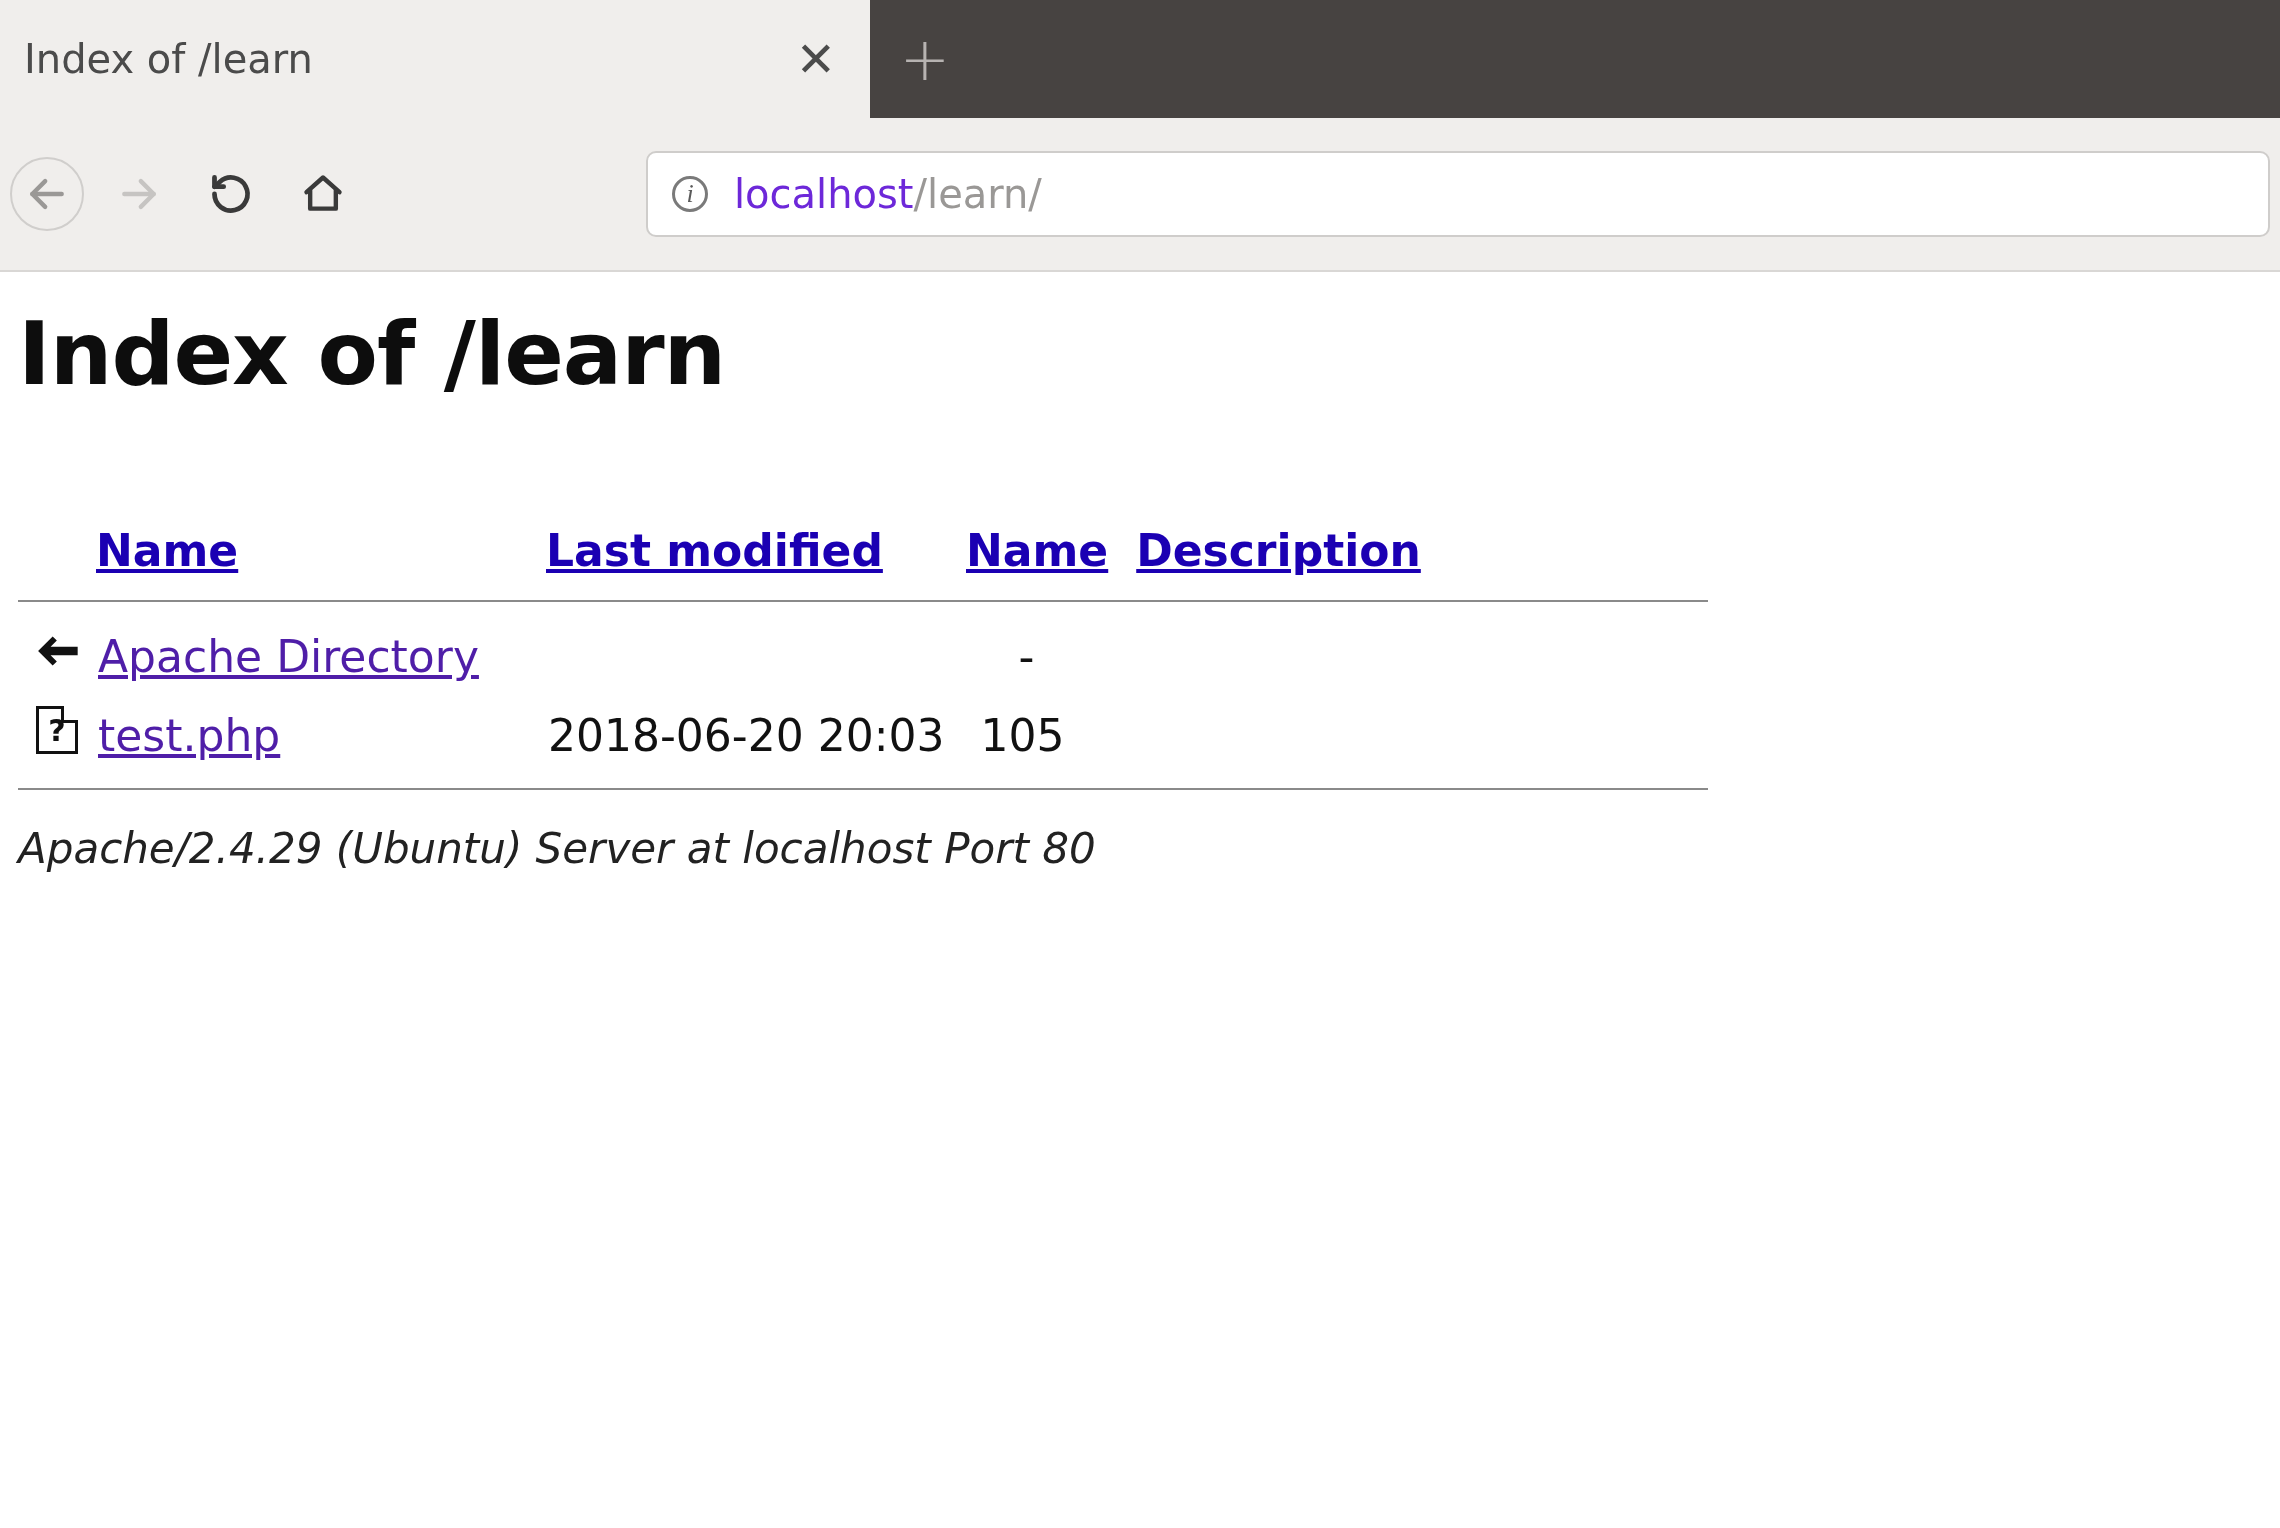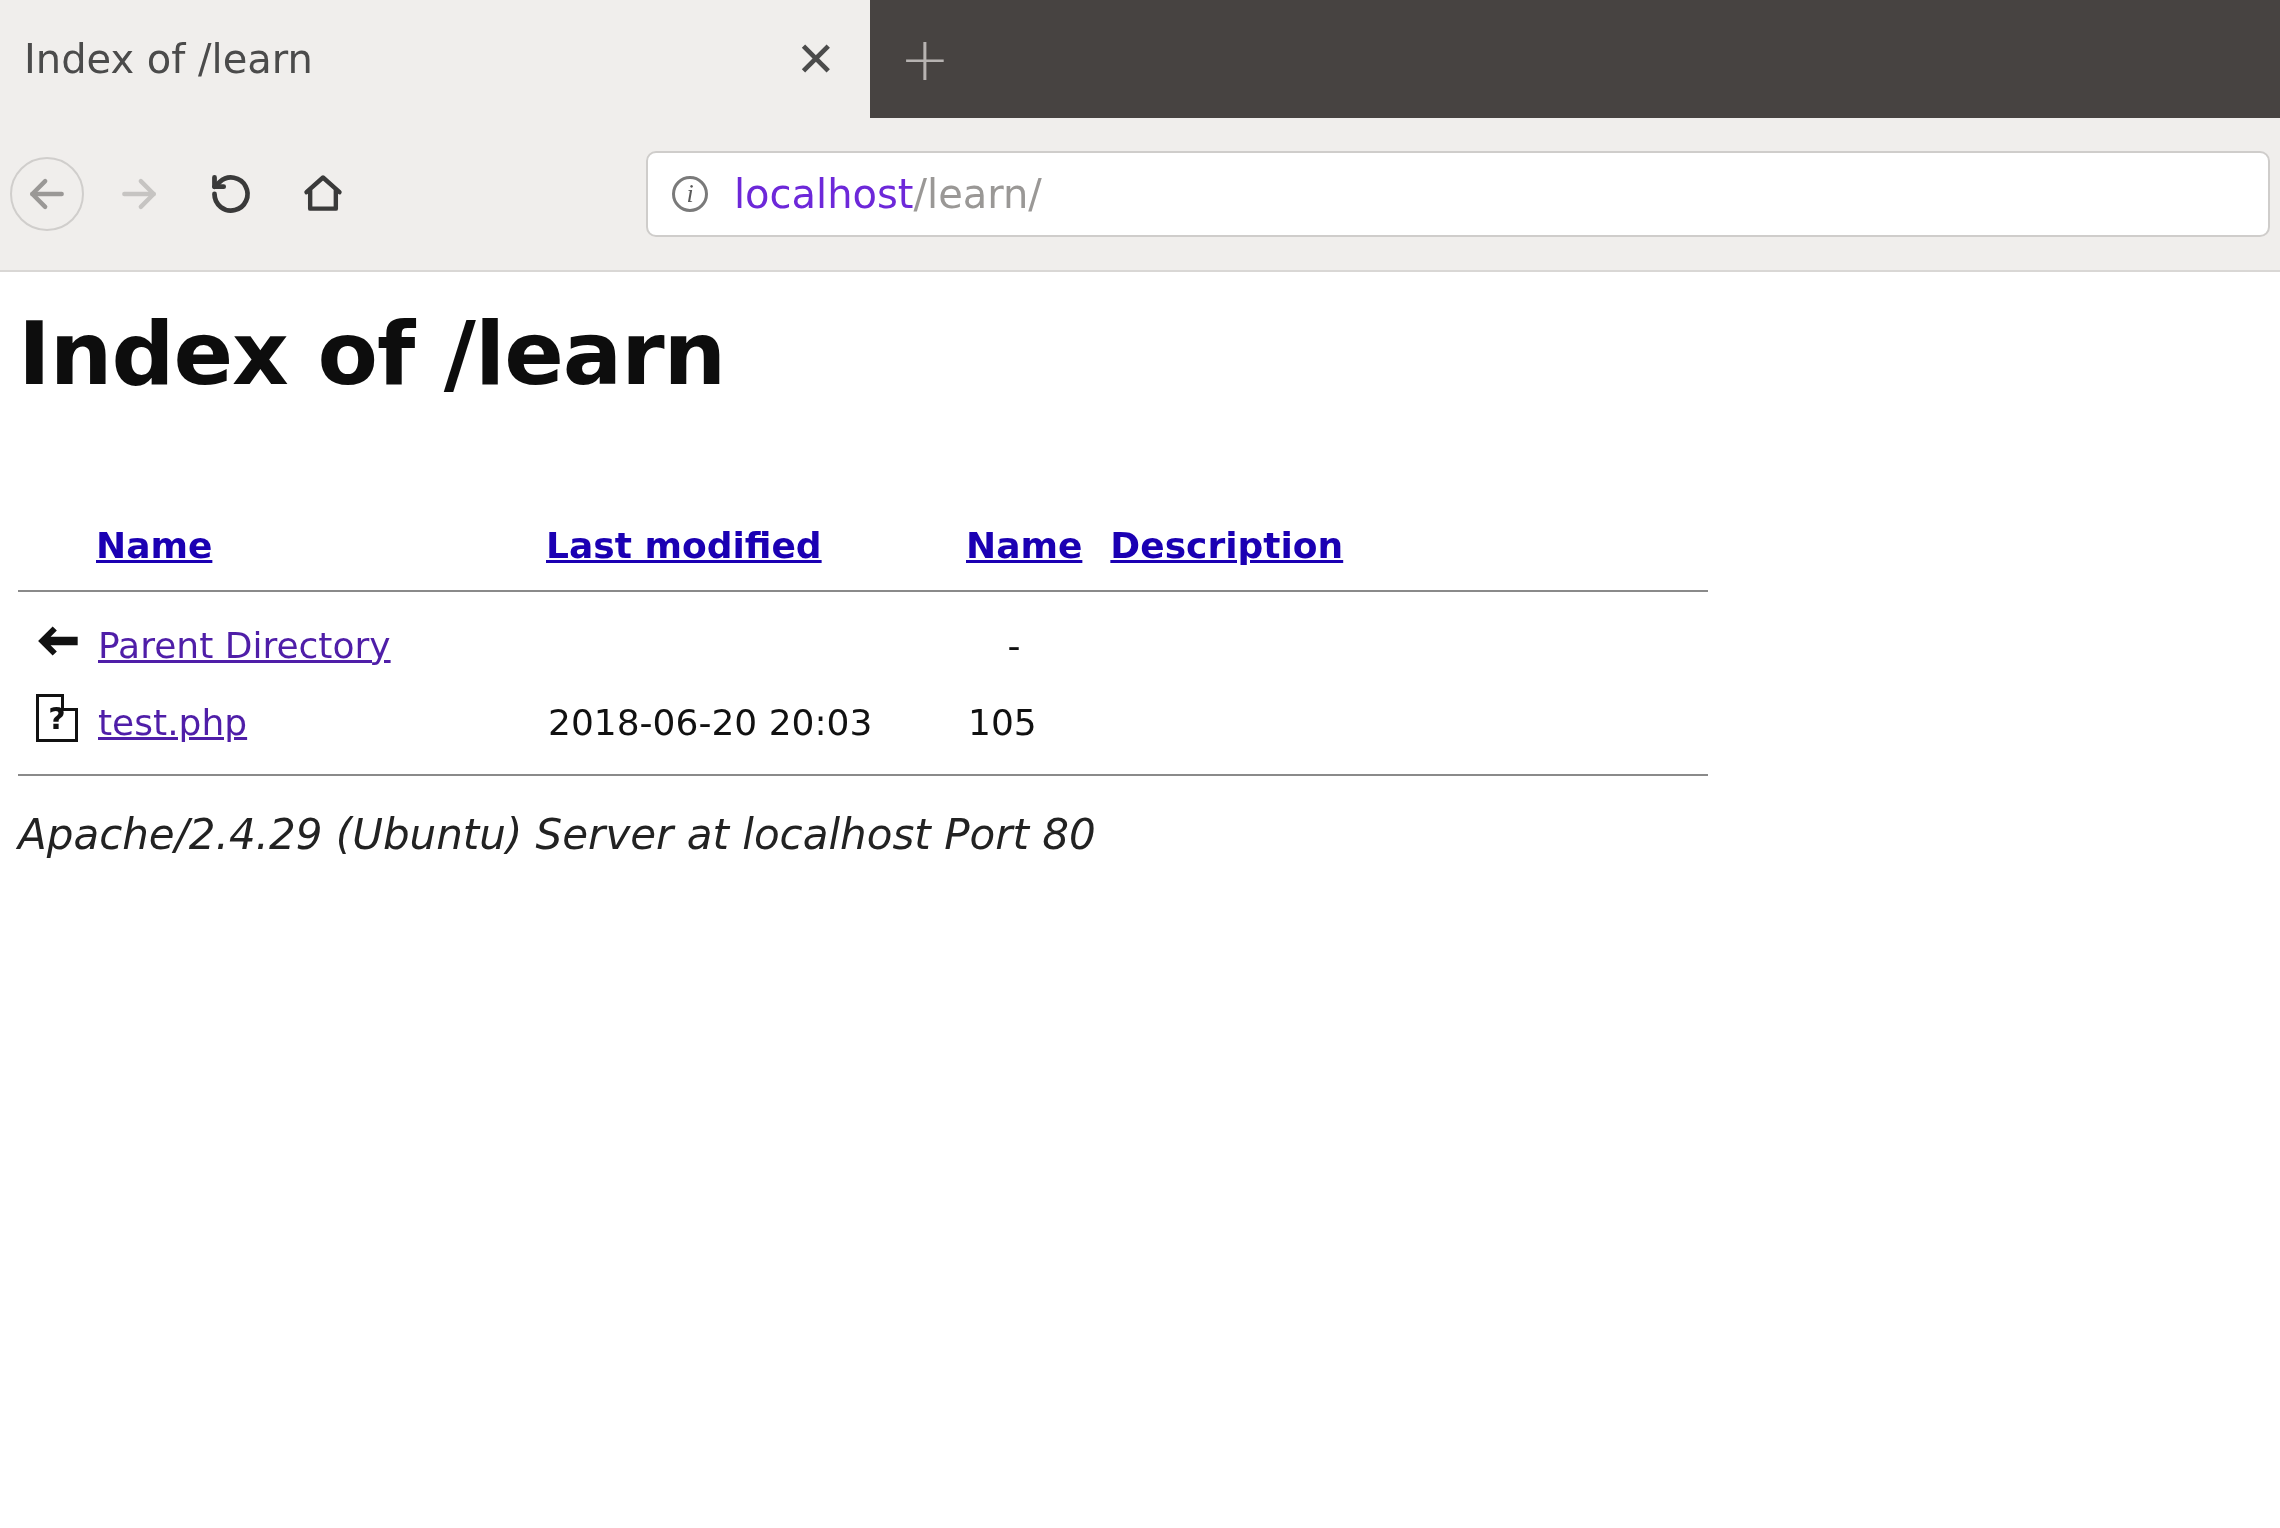--- a/index.html
+++ b/index.html
@@ -101,21 +101,21 @@
   }
   h1.page-title {
     font-size: 88px;
     font-weight: 800;
     margin: 12px 0 110px 0;
     letter-spacing: -1px;
     color: #0d0d0d;
   }
 
   .autoindex {
-    font-size: 36px;
+    font-size: 44px;
     color: #111;
   }
   .autoindex table {
     border-collapse: collapse;
   }
   .autoindex th, .autoindex td {
     padding: 10px 18px;
     text-align: left;
     vertical-align: middle;
     white-space: nowrap;
@@ -245,21 +245,21 @@
 
       <tbody>
           <tr>
         <td class="col-icon">
           <span class="file-icon back">
             <svg viewBox="0 0 24 24">
                   <path d="M20 10H7l3-3-2-2-7 7 7 7 2-2-3-3h13z" fill="#111"></path>
                 </svg>
           </span>
         </td>
-        <td class="col-name"><a class="link" href="#">Parent Directory</a></td>
+        <td class="col-name"><a class="link" href="#">Apache Directory</a></td>
         <td class="col-mod"></td>
         <td class="col-size" style="text-align:center;">-</td>
         <td class="col-desc"></td>
       </tr>
 
 
       <tr>
         <td class="col-icon"><span class="file-icon doc"></span></td>
         <td class="col-name"><a class="link" href="#">test.php</a></td>
         <td class="col-mod">2018-06-20 20:03</td>

